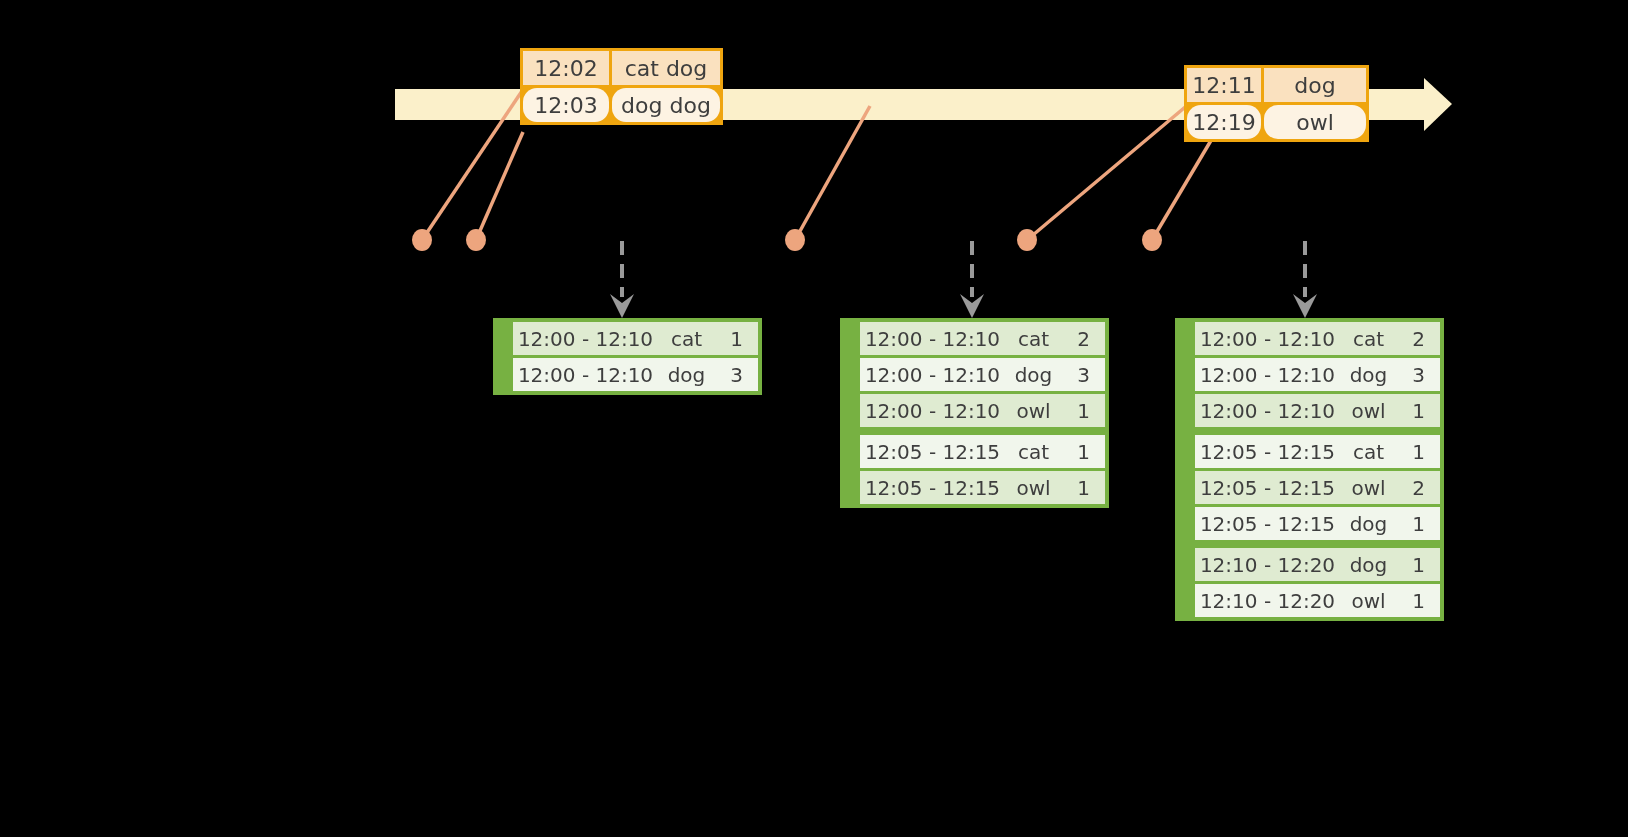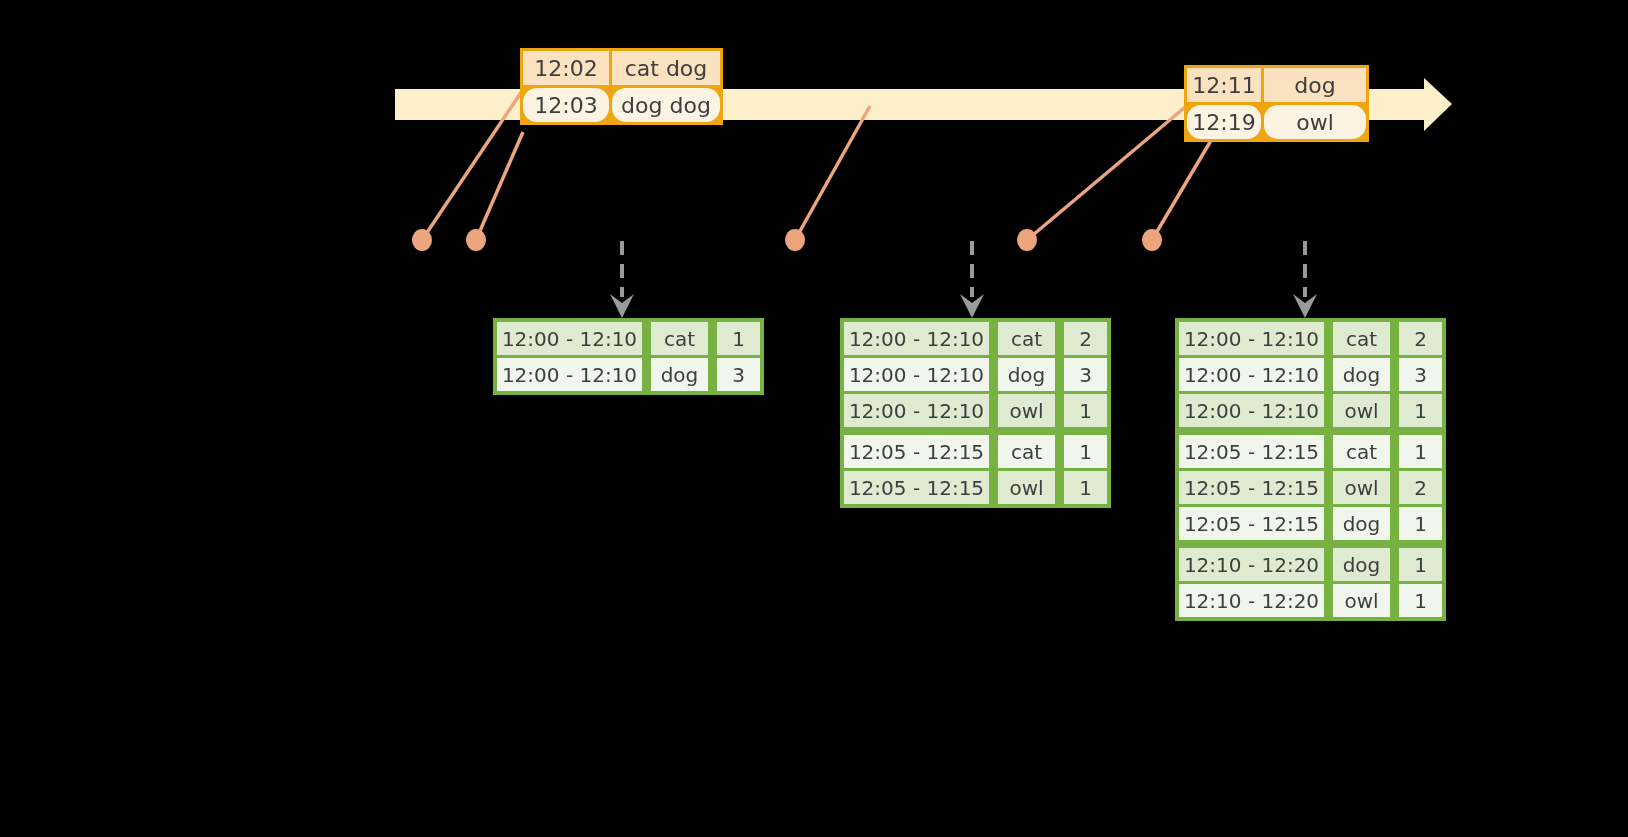--- a/index.html
+++ b/index.html
@@ -33,21 +33,21 @@
   .dot{fill:var(--connector);}
   .trigger{stroke:var(--arrow-gray);stroke-width:4px;stroke-dasharray:14 9;}
   .trigger-head{fill:var(--arrow-gray);}
   
   .event-table{position:absolute;display:grid;gap:3px;background:var(--event-border);border:3px solid var(--event-border);}
   .ecell{height:34px;display:flex;align-items:center;justify-content:center;font-size:22px;color:var(--text);white-space:nowrap;}
   .edark{background:var(--event-row-dark);}
   .elight{background:var(--event-row-light);border-radius:14px;}
   
   .result-table{position:absolute;display:flex;flex-direction:column;gap:3px;background:var(--result-border);border:4px solid var(--result-border);}
-  .rrow{display:flex;gap:9px;}
+  .rrow{display:flex;gap:0;margin-left:16px;}
   .rrow.group-break{margin-top:5px;}
   .rcell{height:33px;display:flex;align-items:center;justify-content:center;font-size:20px;color:var(--text);white-space:nowrap;}
   .rcell-window{width:145px;}
   .rcell-word{width:57px;}
   .rcell-count{width:43px;}
   .rdark{background:var(--result-row-dark);}
   .rlight{background:var(--result-row-light);}
 </style>
 </head>
 <body>

